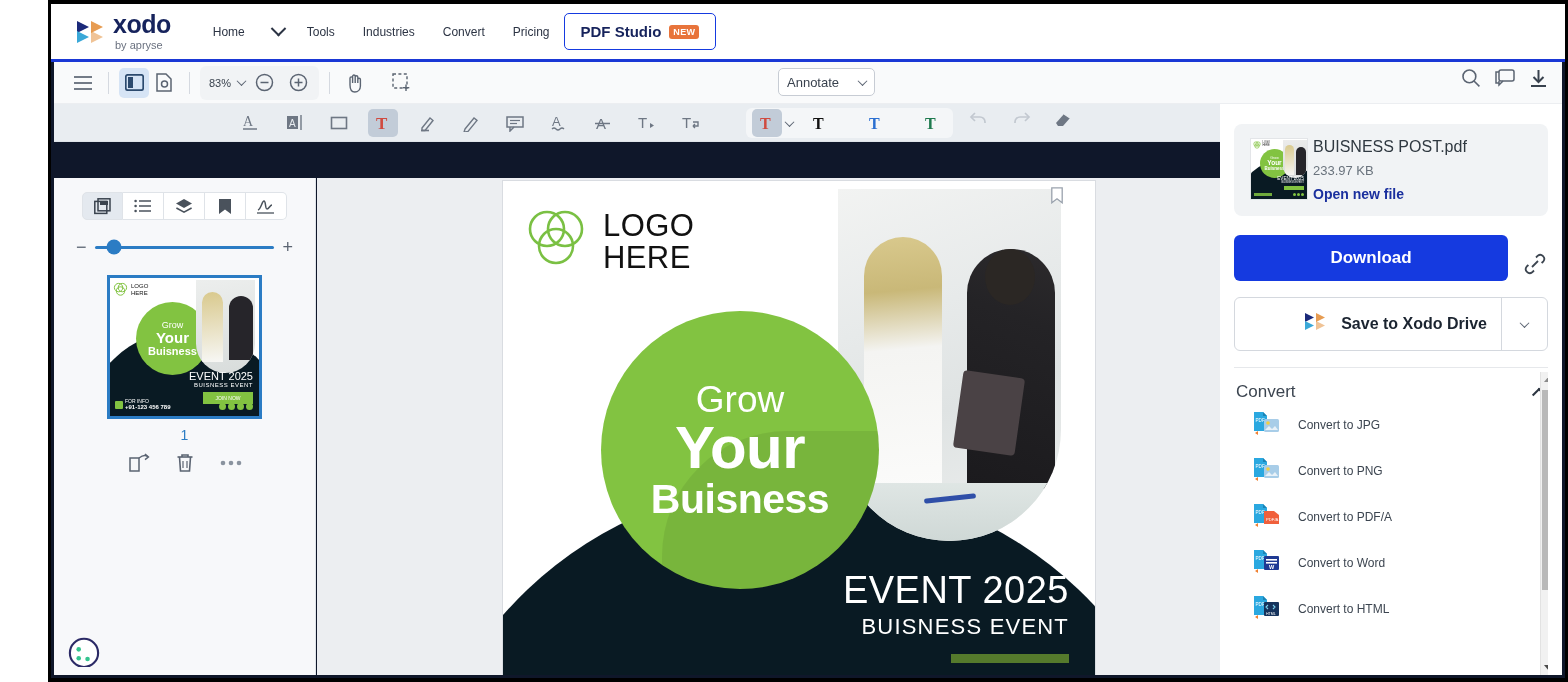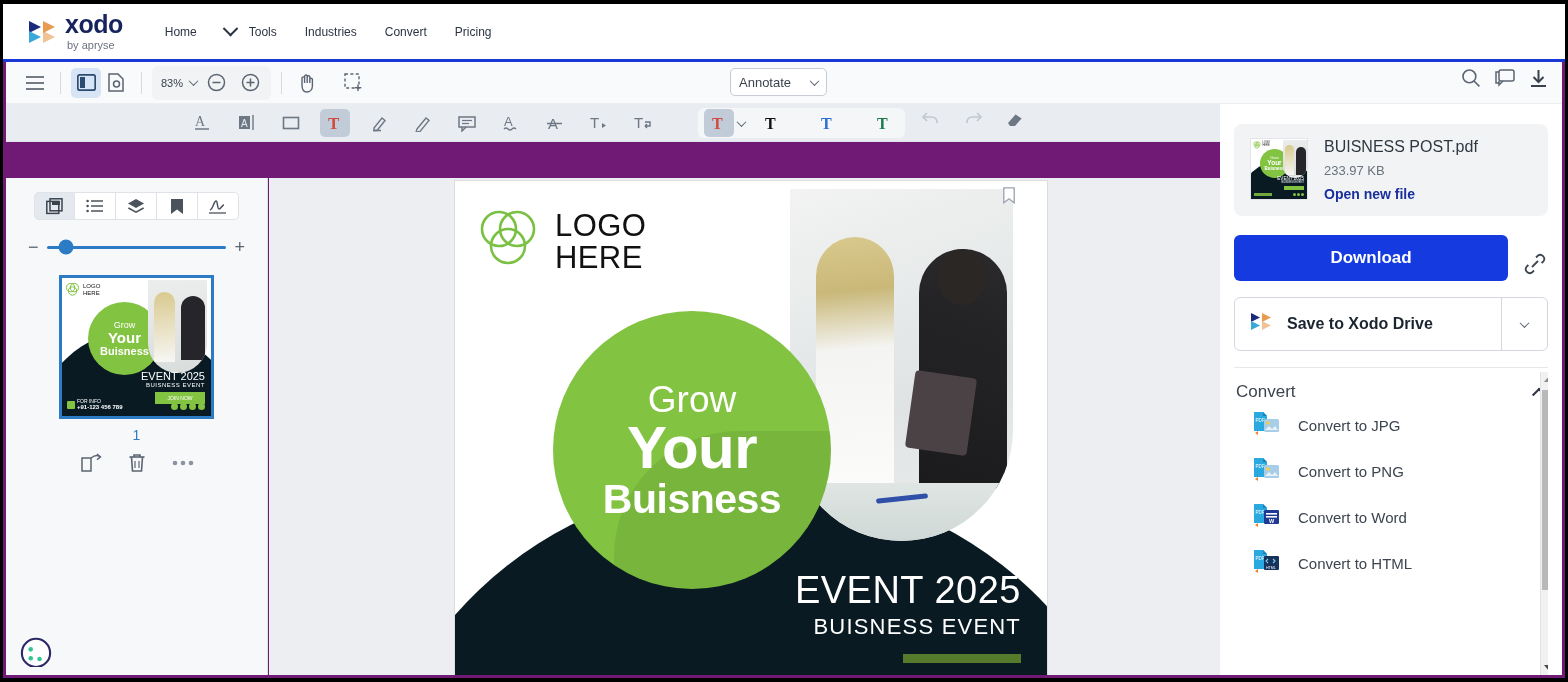--- a/index.html
+++ b/index.html
@@ -6,40 +6,41 @@
   html,body { width:1568px; height:682px; overflow:hidden; }
   body {
     font-family: "Liberation Sans", sans-serif;
     background:#ffffff;
     color:#1f2a37;
     position:relative;
   }
   
   #frame {
     position:absolute; inset:0;
-    background:#701a75;
+    background:#0f172a;
     border:3px solid #000;
     border-top-width:4px;
     border-bottom-width:4px;
+    margin-left:48px;
   }
   
   #site-nav {
     position:absolute; left:0; right:0; top:0; height:58px;
     background:#ffffff;
     display:flex; align-items:center;
     border-bottom:3px solid #1a38d6;
   }
   .logo-wrap { display:flex; align-items:center; margin-left:24px; gap:8px; }
   .logo-mark { width:30px; height:28px; position:relative; flex:none; }
   .logo-text { display:flex; flex-direction:column; line-height:1; }
   .logo-word { font-size:25px; font-weight:bold; color:#16235c; letter-spacing:-0.5px; }
   .logo-sub { font-size:11px; color:#6b7280; margin-top:3px; margin-left:2px;}
   .nav-links { display:flex; align-items:center; gap:28px; margin-left:42px; }
   .nav-link { font-size:12px; color:#2c3444; cursor:pointer; white-space:nowrap; }
-  .nav-drop { display:flex; align-items:center; gap:13px;text-align:right; }
+  .nav-drop { display:flex; align-items:center; gap:23px;text-align:right; }
   .chev { display:inline-block; width:11px; height:11px; border-right:2px solid #2c3444; border-bottom:2px solid #2c3444; transform:rotate(45deg) translate(-2px,-2px); }
   .btn-trial {
     margin-left:34px; background:#153ae0; color:#fff; font-size:15px; font-weight:bold;
     padding:10px 20px; border-radius:5px; border:none; cursor:pointer; white-space:nowrap;
   }
   .btn-studio {
     margin-left:14px; background:#fff; color:#16235c; font-size:15px; font-weight:bold;
     padding:9px 16px; border-radius:5px; border:1.5px solid #153ae0; cursor:pointer;
     display:flex; align-items:center; gap:8px; white-space:nowrap;
   }
@@ -144,38 +145,38 @@
   .evt-1 { color:#fff; font-size:38px; letter-spacing:0.5px; white-space:nowrap; }
   .evt-2 { color:#fff; font-size:22px; letter-spacing:1.2px; margin-top:2px; }
   .evt-bar { width:118px; height:9px; background:#557a2c; margin:14px 0 0 auto; }
   .pg-bookmark { position:absolute; right:32px; top:6px; width:12px; height:17px; cursor:pointer; }
 
   
   #right-panel {
     position:absolute; right:3px; top:100px; width:342px; bottom:3px;
     background:#fff; display:flex; flex-direction:column;
   }
-  .file-card { margin:20px 14px 0; background:#f1f3f5; border-radius:8px; padding:14px 16px; display:flex; gap:16px; align-items:flex-start;}
+  .file-card { margin:20px 14px 0; background:#f1f3f5; border-radius:8px; padding:14px 16px; display:flex; gap:5px; align-items:flex-start;}
   .file-thumb { width:58px; height:62px; background:#fff; border:1px solid #e3e5e8; position:relative; overflow:hidden; flex:none;}
   .file-name { font-size:16px; color:#2f3840; }
   .file-size { font-size:13px; color:#6a737d; margin-top:7px; }
   .open-new { font-size:14px; font-weight:bold; color:#1a2f9e; margin-top:8px; cursor:pointer;}
   .dl-row { display:flex; align-items:flex-end; gap:14px; margin:19px 14px 0; }
   .dl-btn { flex:1; background:#153ae0; color:#fff; font-size:17px; font-weight:bold; padding:13px 0; border:none; border-radius:6px; cursor:pointer;}
   .link-ic { cursor:pointer; }
   .save-row { display:flex; margin:16px 14px 0; border:1px solid #d4d8de; border-radius:6px; overflow:hidden; }
-  .save-main { flex:1; display:flex; align-items:center; gap:12px; padding:12px 14px; cursor:pointer;}
+  .save-main { flex:1; display:flex; align-items:center; gap:12px; padding:12px 14px; cursor:pointer;justify-content:flex-end;}
   .save-lbl { font-size:16px; font-weight:bold; color:#1b2430; }
   .save-caret { width:46px; border-left:1px solid #d4d8de; display:flex; align-items:center; justify-content:center; cursor:pointer;}
   .convert-sec { margin:16px 14px 0; border-top:1px solid #e6e8eb; padding-top:14px; position:relative; flex:1; overflow:hidden;}
   .convert-head { display:flex; align-items:center; justify-content:space-between; padding:0 4px 0 2px; cursor:pointer;}
   .convert-title { font-size:17px; color:#3c4550; }
   .caret-up { width:10px;height:10px;border-left:2px solid #2b3440;border-top:2px solid #2b3440;transform:rotate(45deg) translate(2px,2px);}
   .conv-item { display:flex; align-items:center; gap:16px; padding:9px 0 9px 18px; cursor:pointer;}
-  .conv-lbl { font-size:15px; color:#3c4550; }
+  .conv-lbl { font-size:12px; color:#3c4550; }
   .conv-ic { width:30px; height:28px; position:relative; flex:none;}
   .sb-track { position:absolute; right:-6px; top:4px; bottom:0; width:14px; background:#f1f1f1; border-left:1px solid #e2e2e2;}
   .sb-thumb { position:absolute; left:1px; top:18px; width:12px; height:200px; background:#b9b9b9; }
   .sb-arrow { position:absolute; left:3px; width:0;height:0;border-left:5px solid transparent;border-right:5px solid transparent;}
   .sb-up { top:4px; border-bottom:6px solid #8a8a8a; }
   .sb-dn { bottom:4px; border-top:6px solid #4a4a4a; }
 </style>
 </head>
 <body>
 
@@ -201,20 +202,24 @@
       <span class="nav-link">Home</span>
       <span class="nav-drop">
         <i class="chev"></i>
         <span class="nav-link">Tools</span>
       </span>
       <span class="nav-link">Industries</span>
       <span class="nav-link">Convert</span>
       <span class="nav-link">Pricing</span>
     </div>
 
+    <button class="btn-studio">
+      <span>PDF Studio</span>
+      <span class="badge-new">NEW</span>
+    </button>
 
   </div>
 
   <div id="toolbar1">
     <div style="width:14px"></div>
     <div class="tb-btn">
       <svg width="18" height="14">
           <line x1="0" y1="1" x2="18" y2="1" stroke="#5b6472" stroke-width="1.7"></line>
           <line x1="0" y1="7" x2="18" y2="7" stroke="#5b6472" stroke-width="1.7"></line>
           <line x1="0" y1="13" x2="18" y2="13" stroke="#5b6472" stroke-width="1.7"></line>
@@ -682,20 +687,33 @@
             <text x="3.5" y="11" font-size="4.6" font-family="Liberation Sans, sans-serif" fill="#fff">PDF</text>
             <path d="M3 22l3-2v4z" fill="#f08030"></path>
             <rect x="12" y="8" width="15" height="13" rx="1.5" fill="#a8cde8"></rect>
             <circle cx="16" cy="12" r="1.8" fill="#f4d03f"></circle>
             <path d="M13 19l4-4 3 3 3-3 3 4z" fill="#e8f1f8"></path>
           </svg>
         </span>
         <span class="conv-lbl">Convert to PNG</span>
       </div>
 
+      <div class="conv-item">
+        <span class="conv-ic">
+          <svg width="30" height="28" viewBox="0 0 30 28">
+            <path d="M2 1h9l4 4v15H2z" fill="#2aa8e0"></path>
+              <path d="M11 1l4 4h-4z" fill="#1b84b5"></path>
+            <text x="3.5" y="11" font-size="4.6" font-family="Liberation Sans, sans-serif" fill="#fff">PDF</text>
+            <path d="M3 22l3-2v4z" fill="#f08030"></path>
+            <path d="M12 8h10l5 4v9H12z" fill="#f0603c"></path>
+            <text x="14" y="18" font-size="4.2" font-family="Liberation Sans, sans-serif" fill="#fff">PDF/A</text>
+          </svg>
+        </span>
+        <span class="conv-lbl">Convert to PDF/A</span>
+      </div>
 
       <div class="conv-item">
         <span class="conv-ic">
           <svg width="30" height="28" viewBox="0 0 30 28">
             <path d="M2 1h9l4 4v15H2z" fill="#2aa8e0"></path>
               <path d="M11 1l4 4h-4z" fill="#1b84b5"></path>
             <text x="3.5" y="11" font-size="4.6" font-family="Liberation Sans, sans-serif" fill="#fff">PDF</text>
             <path d="M3 22l3-2v4z" fill="#f08030"></path>
             <rect x="12" y="7" width="15" height="14" rx="1" fill="#1f3a93"></rect>
             <rect x="14" y="10" width="11" height="1.6" fill="#fff"></rect>

